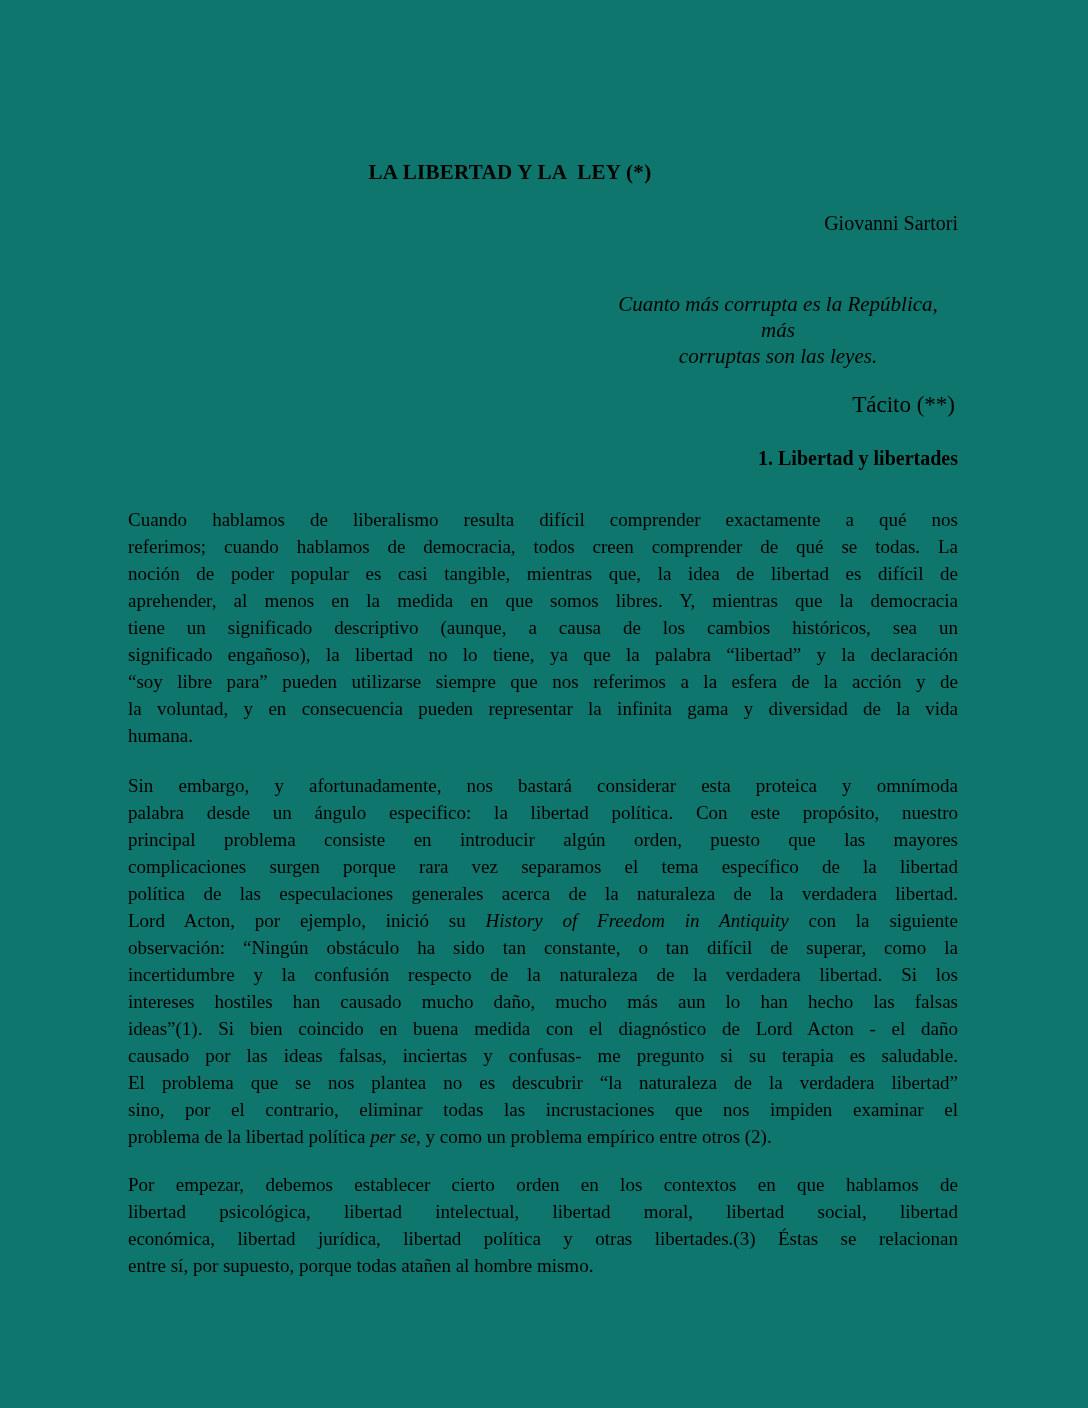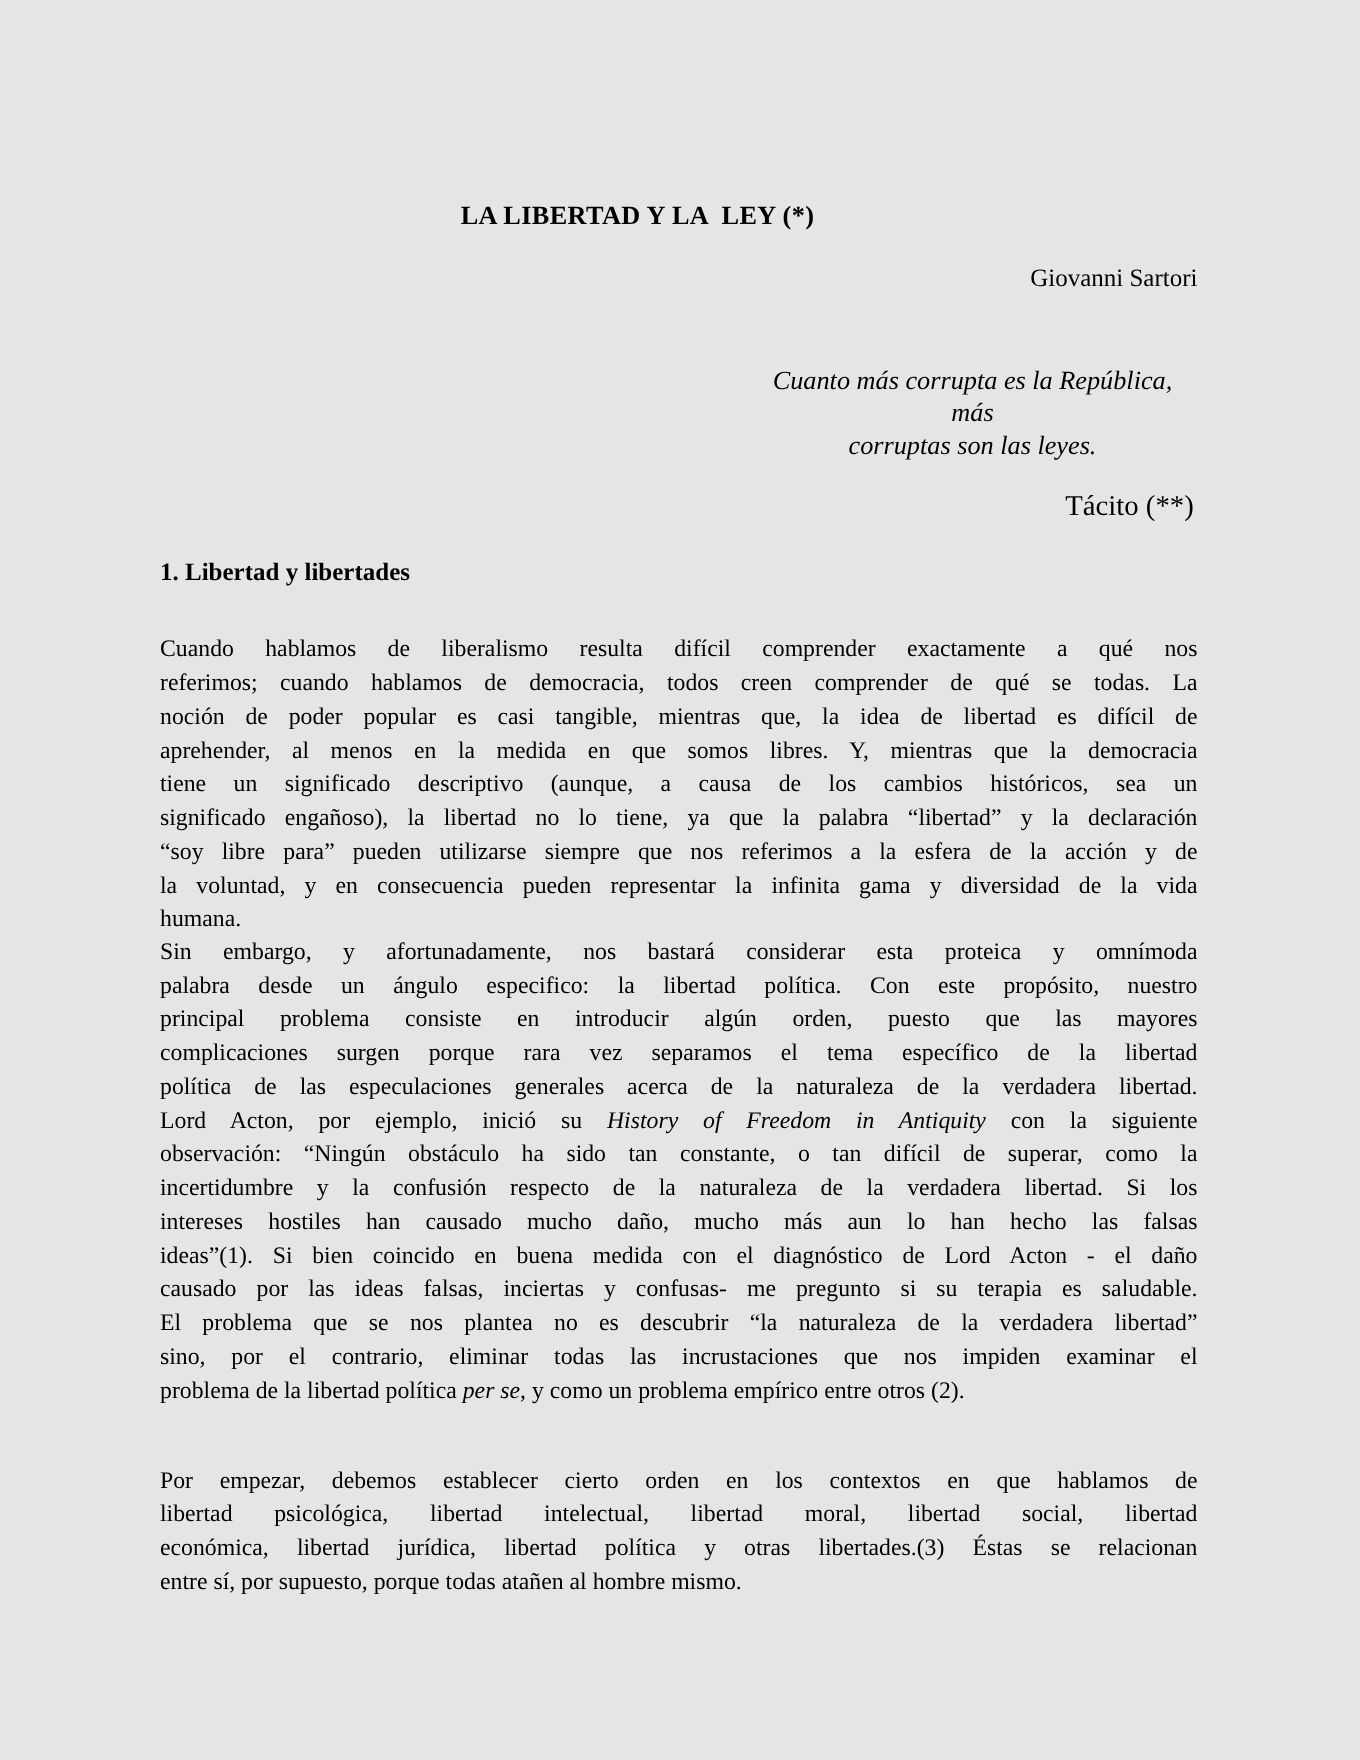--- a/index.html
+++ b/index.html
@@ -11,21 +11,21 @@
     width: 1088px;
     height: 1408px;
     position: relative;
     font-family: "Liberation Serif", "DejaVu Serif", serif;
     color: #000000;
     overflow: hidden;
   }
   .page {
     position: absolute;
     inset: 0;
-    background: #e5e5e5;
+    background: #0f766e;
   }
   .title {
     position: absolute;
     top: 160px;
     left: 128px;
     width: 830px;
     text-align: center;
     transform: translateX(-33px);
     font-weight: bold;
     font-size: 21px;
@@ -55,41 +55,41 @@
     left: 128px;
     width: 827px;
     text-align: right;
     font-size: 23px;
   }
   .heading {
     position: absolute;
     top: 447px;
     left: 128px;
     width: 830px;
-    text-align: left;
+    text-align: right;
     font-weight: bold;
     font-size: 20px;
   }
   .para {
     position: absolute;
     left: 128px;
     width: 830px;
     font-size: 19px;
     line-height: 27px;
   }
   .para .line {
     text-align: justify;
     text-align-last: justify;
     text-justify: inter-word;
   }
   .para .line.last {
     text-align-last: left;
   }
   .p1 { top: 506px; }
-  .p2 { top: 748px; }
+  .p2 { top: 772px; }
   .p3 { top: 1171px; }
   .epigraph .line {
     text-align: center;
   }
 </style>
 </head>
 <body>
 
 <div class="page">
 

